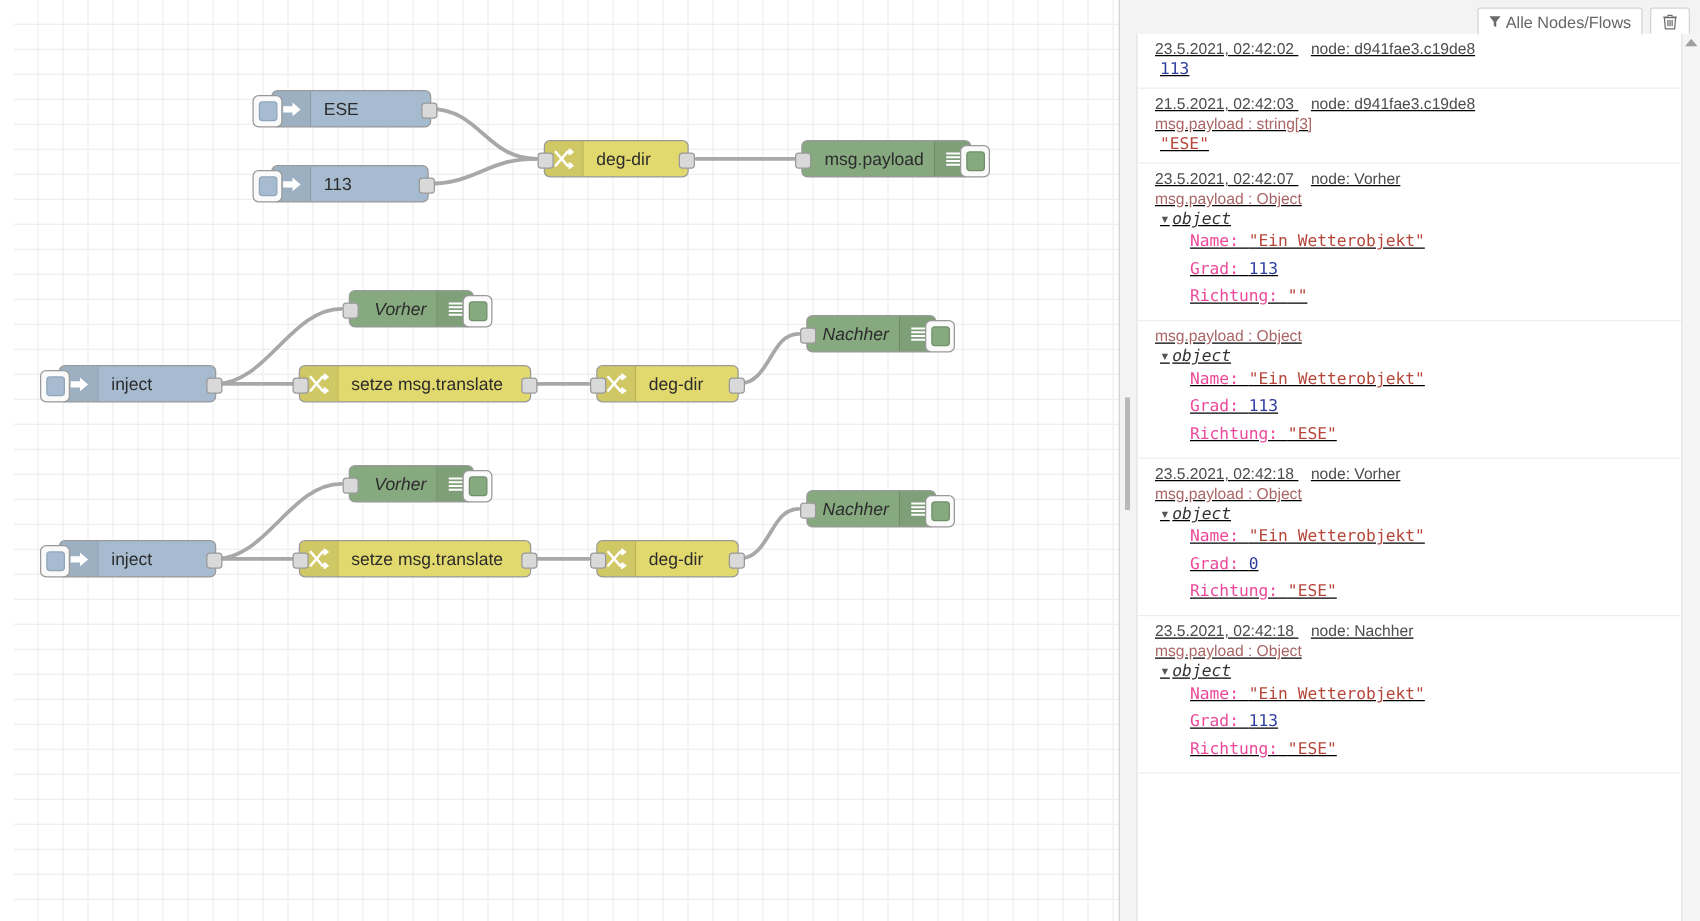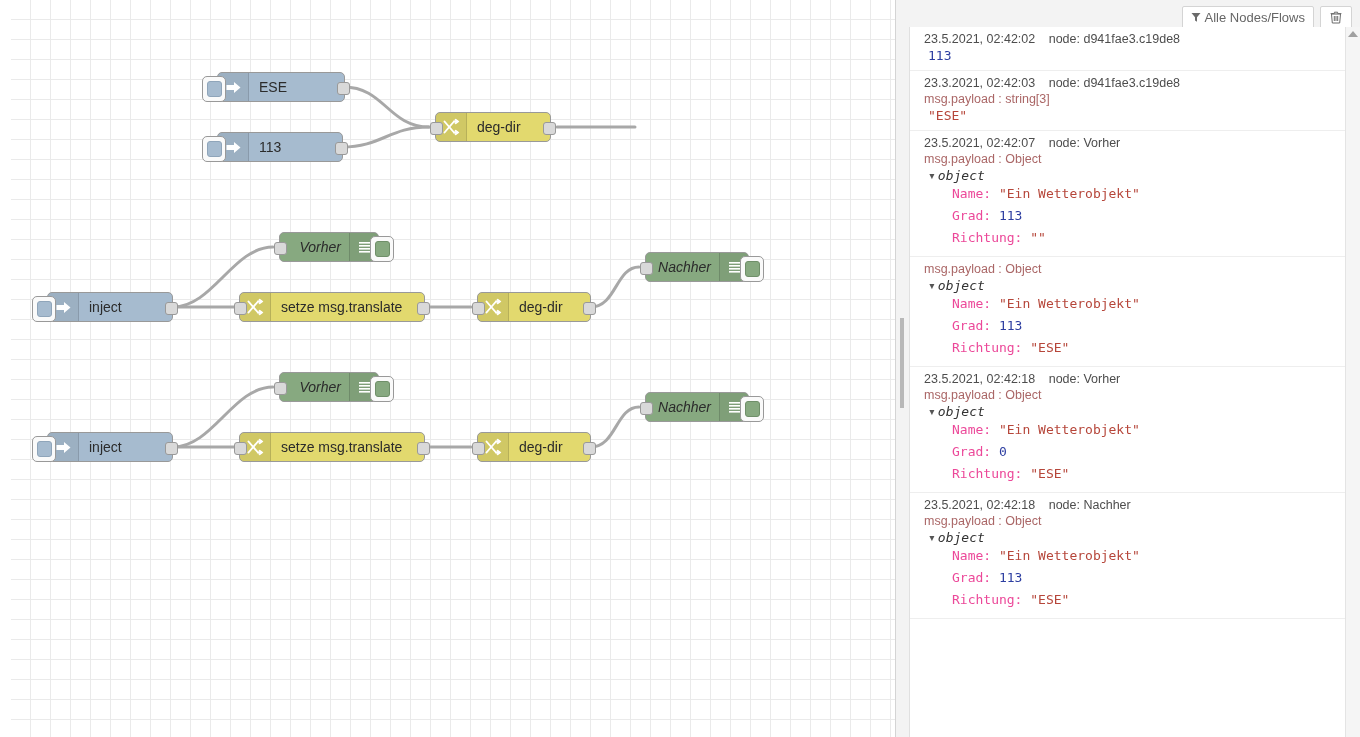--- a/index.html
+++ b/index.html
@@ -182,20 +182,21 @@
     width: 437px; height: 710px;
     overflow: hidden;
     background: #fff;
     border-left: 1px solid #e0e0e0;
     box-sizing: border-box;
   }
   .dbg-msg {
     border-bottom: 1px solid #eee;
     padding: 5px 8px 7px 14px;
     box-sizing: border-box;
+    text-decoration: underline;
   }
   .dbg-meta {
     font-size: 12.5px;
     color: #4d4d4d;
     white-space: nowrap;
     margin-bottom: 2px;
   }
   .dbg-meta .node-part { margin-left: 10px; }
   .dbg-topic {
     font-size: 12.5px;
@@ -312,20 +313,37 @@
           <path d="M12 3.5 L15.5 3.5"></path>
             <path d="M12 14.5 L15.5 14.5"></path>
           <path d="M13.6 1.8 L15.8 3.5 L13.6 5.2"></path>
           <path d="M13.6 12.8 L15.8 14.5 L13.6 16.2"></path>
         </svg>
       </div>
       <div class="node-label">deg-dir</div>
       <div class="port port-out"></div>
     </div>
 
+    <div class="node node-debug plain" style="left:630px; top:112px; width:136px;">
+      <div class="port port-in"></div>
+      <div class="node-label">msg.payload</div>
+      <div class="node-icon-box-right">
+        <svg class="ico" width="15" height="15" viewBox="0 0 15 15">
+          <g fill="#fff">
+            <rect x="2" y="2" width="11" height="1.6"></rect>
+            <rect x="2" y="5" width="11" height="1.6"></rect>
+            <rect x="2" y="8" width="11" height="1.6"></rect>
+            <rect x="2" y="11" width="11" height="1.6"></rect>
+          </g>
+        </svg>
+      </div>
+      <div class="debug-btn">
+          <i></i>
+        </div>
+    </div>
 
     <div class="node node-inject" style="left:36px; top:292px; width:126px;">
       <div class="inject-btn">
           <i></i>
         </div>
       <div class="node-icon-box">
         <svg class="ico" width="17" height="17" viewBox="0 0 17 17">
           <path d="M1.5 6 H9 V3 L15.5 8.5 L9 14 V11 H1.5 Z" fill="#fff"></path>
         </svg>
       </div>
@@ -519,21 +537,21 @@
       <div class="dbg-msg">
         <div class="dbg-meta">
           <span>23.5.2021, 02:42:02</span>
           <span class="node-part">node: d941fae3.c19de8</span>
         </div>
         <div class="dbg-value v-number">113</div>
       </div>
 
       <div class="dbg-msg">
         <div class="dbg-meta">
-          <span>23.3.2021, 02:42:03</span>
+          <span>21.5.2021, 02:42:03</span>
           <span class="node-part">node: d941fae3.c19de8</span>
         </div>
         <div class="dbg-topic">msg.payload : string[3]</div>
         <div class="dbg-value v-string">"ESE"</div>
       </div>
 
       <div class="dbg-msg">
         <div class="dbg-meta">
           <span>23.5.2021, 02:42:07</span>
           <span class="node-part">node: Vorher</span>

